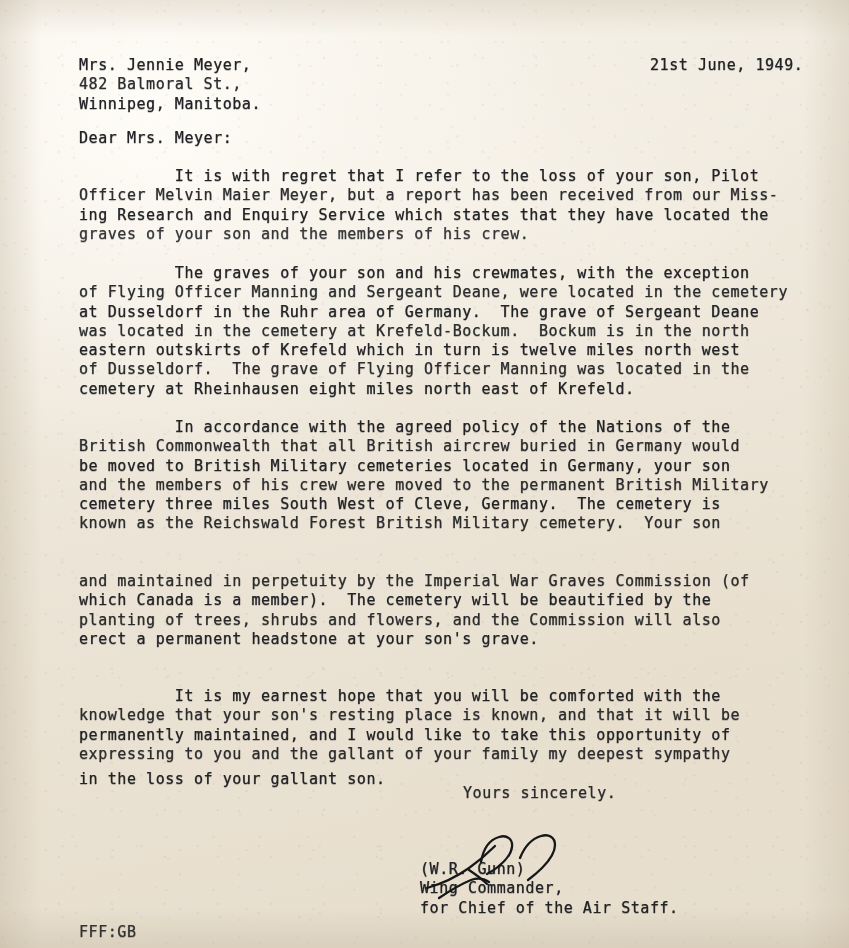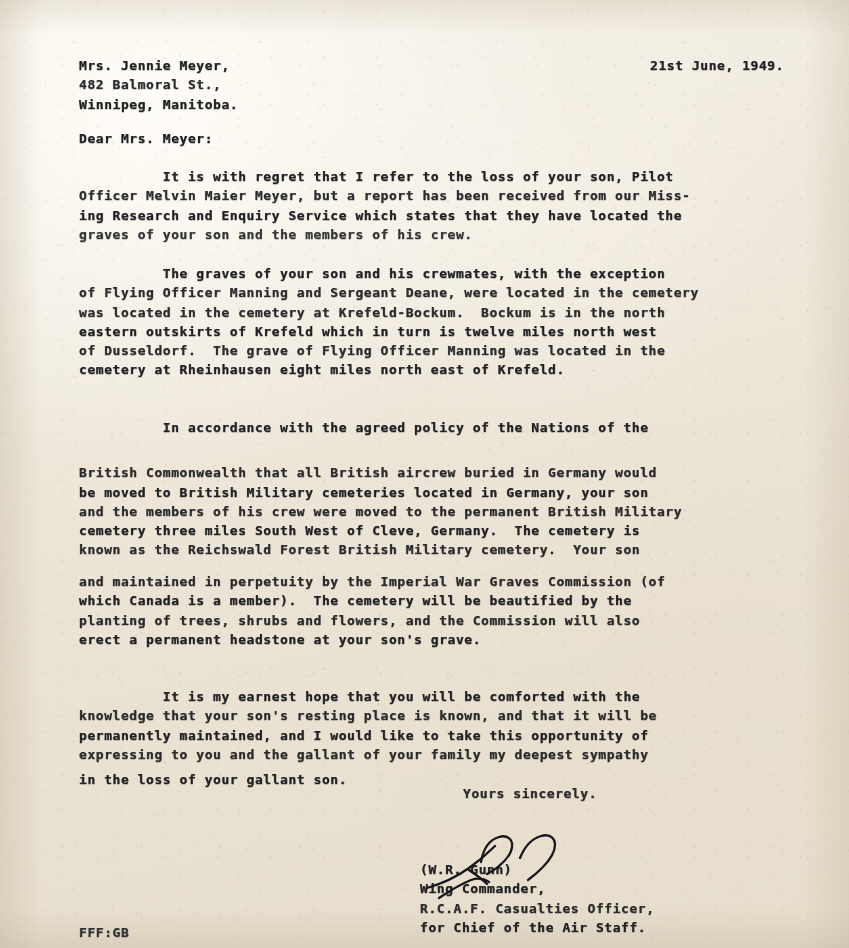--- a/index.html
+++ b/index.html
@@ -52,24 +52,24 @@
   }
   #content {
     position: absolute;
     inset: 0;
     z-index: 3;
   }
 
   .tw {
     position: absolute;
     white-space: pre;
-    font-size: 13px;
+    font-size: 15px;
     letter-spacing: 0.55px;
     line-height: 19.3px;
-    font-weight: bold;
+    font-weight: normal;
     color: #1b1c20;
     text-shadow:
       0.45px 0 0 rgba(27,28,32,.42),
       -0.4px 0.25px 0 rgba(60,58,55,.30),
       0 0.5px 0.6px rgba(40,38,36,.28);
   }
   .blk { position: absolute; }
   .blk .tw { position: static; display: block; }
 
   
@@ -126,29 +126,30 @@
     <div class="blk" id="p1">
       <span class="tw ink-a" style="color: rgb(27, 28, 32);">          It is with regret that I refer to the loss of your son, Pilot</span>
       <span class="tw ink-b" style="color: rgb(27, 28, 32);">Officer Melvin Maier Meyer, but a report has been received from our Miss-</span>
       <span class="tw ink-a" style="color: rgb(27, 28, 32);">ing Research and Enquiry Service which states that they have located the</span>
       <span class="tw ink-c" style="color: rgb(27, 28, 32);">graves of your son and the members of his crew.</span>
     </div>
 
     <div class="blk" id="p2">
       <span class="tw ink-a" style="color: rgb(27, 28, 32);">          The graves of your son and his crewmates, with the exception</span>
       <span class="tw ink-b" style="color: rgb(27, 28, 32);">of Flying Officer Manning and Sergeant Deane, were located in the cemetery</span>
+      <span class="tw ink-a" style="color: rgb(27, 28, 32);">at Dusseldorf in the Ruhr area of Germany.  The grave of Sergeant Deane</span>
       <span class="tw ink-b" style="color: rgb(27, 28, 32);">was located in the cemetery at Krefeld-Bockum.  Bockum is in the north</span>
       <span class="tw ink-a" style="color: rgb(27, 28, 32);">eastern outskirts of Krefeld which in turn is twelve miles north west</span>
       <span class="tw ink-b" style="color: rgb(27, 28, 32);">of Dusseldorf.  The grave of Flying Officer Manning was located in the</span>
       <span class="tw ink-a" style="color: rgb(27, 28, 32);">cemetery at Rheinhausen eight miles north east of Krefeld.</span>
     </div>
 
     <div class="blk" id="p3">
       <span class="tw ink-a" style="color: rgb(27, 28, 32);">          In accordance with the agreed policy of the Nations of the</span>
-      <span class="tw ink-b" style="color: rgb(27, 28, 32); margin-top: 26px;">British Commonwealth that all British aircrew buried in Germany would</span>
+      <span class="tw ink-b" style="color: rgb(27, 28, 32);">British Commonwealth that all British aircrew buried in Germany would</span>
       <span class="tw ink-a" style="color: rgb(27, 28, 32);">be moved to British Military cemeteries located in Germany, your son</span>
       <span class="tw ink-b" style="color: rgb(27, 28, 32);">and the members of his crew were moved to the permanent British Military</span>
       <span class="tw ink-a" style="color: rgb(27, 28, 32);">cemetery three miles South West of Cleve, Germany.  The cemetery is</span>
       <span class="tw ink-b" style="color: rgb(27, 28, 32);">known as the Reichswald Forest British Military cemetery.  Your son</span>
     </div>
 
     <div class="blk" id="p4">
       <span class="tw ink-b" style="color: rgb(27, 28, 32);">and maintained in perpetuity by the Imperial War Graves Commission (of</span>
       <span class="tw ink-a" style="color: rgb(27, 28, 32);">which Canada is a member).  The cemetery will be beautified by the</span>
       <span class="tw ink-b" style="color: rgb(27, 28, 32);">planting of trees, shrubs and flowers, and the Commission will also</span>
@@ -175,21 +176,20 @@
           <path d="M44 42 C 50 46, 56 50, 62 56"></path>
           <path d="M56 34 C 58 22, 64 12, 74 9 C 82 6.5, 88 11, 87 19 C 86 27, 80 33, 74 38 C 70 41.5, 66 44, 62 46"></path>
           <path d="M95 30 C 99 20, 106 11, 116 8 C 124 5.5, 130 9.5, 130 17 C 130 25, 124 33, 117 40 C 112 45, 107 49, 103 52"></path>
         </g>
       </svg>
     </div>
 
     <div class="blk" id="sigblock">
       <span class="tw ink-a" style="color: rgb(27, 28, 32);">(W.R. Gunn)</span>
       <span class="tw ink-a" style="color: rgb(27, 28, 32);">Wing Commander,</span>
-      <span class="tw ink-b" style="color: rgb(27, 28, 32);">R.C.A.F. Casualties Officer,</span>
       <span class="tw ink-a" style="color: rgb(27, 28, 32);">for Chief of the Air Staff.</span>
     </div>
 
     <div class="blk" id="reference">
       <span class="tw ink-c" style="color: rgb(27, 28, 32);">FFF:GB</span>
     </div>
 
   </div>
 </div>
 

